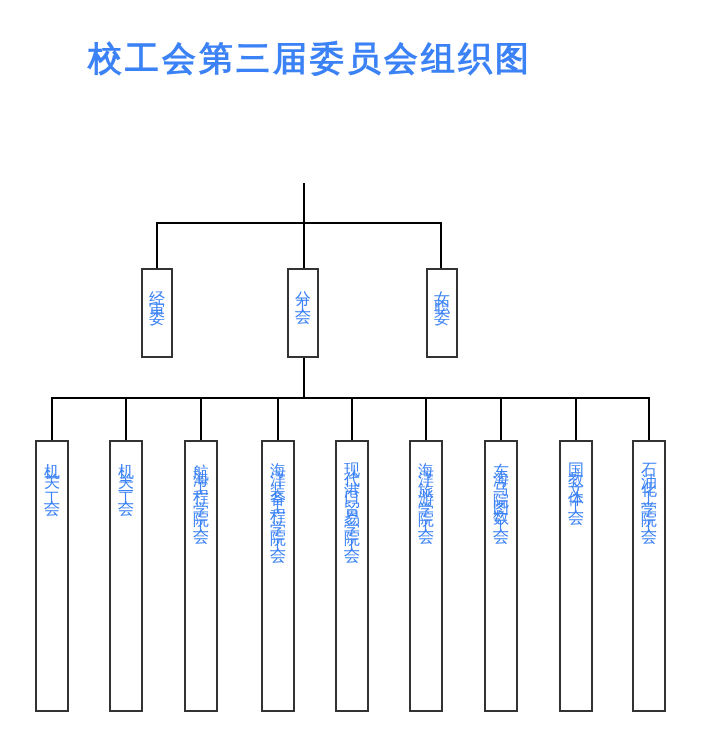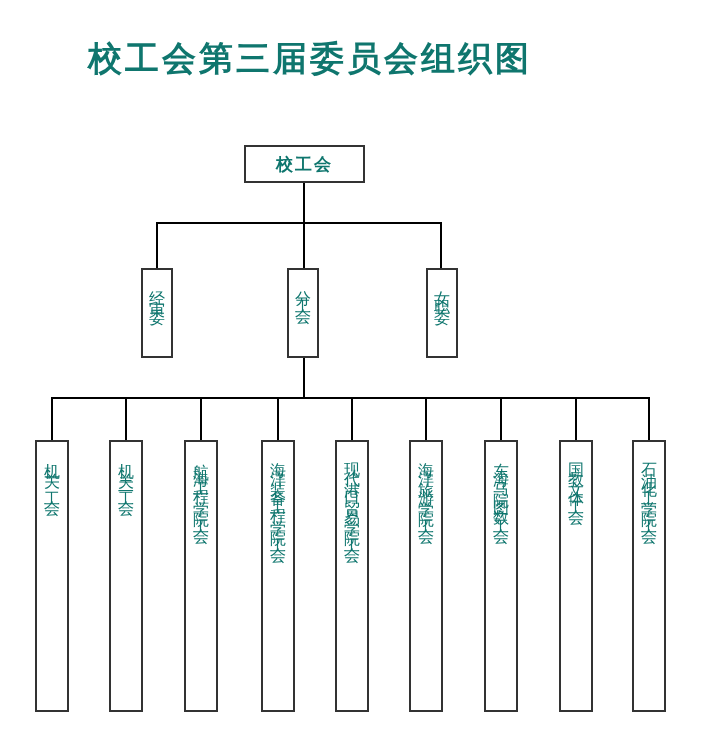--- a/index.html
+++ b/index.html
@@ -6,21 +6,21 @@
     margin: 0;
     padding: 0;
     background: #ffffff;
   }
   .canvas {
     position: relative;
     width: 704px;
     height: 747px;
     background: #ffffff;
     font-family: "Liberation Serif", "DejaVu Serif", serif;
-    color: #0f766e;
+    color: #3b82f6;
     overflow: hidden;
   }
   .chart-title {
     position: absolute;
     left: 88px;
     top: 36px;
     font-size: 34px;
     font-weight: bold;
     letter-spacing: 3px;
     white-space: nowrap;
@@ -72,23 +72,20 @@
     background: #000000;
   }
 </style>
 </head>
 <body>
 
 <div class="canvas">
 
   <div class="chart-title">校工会第三届委员会组织图</div>
 
-  <div class="node root-node">
-    <span>校工会</span>
-  </div>
 
   <div class="line" style="left:303px; top:183px; width:2px; height:85px;"></div>
   <div class="line" style="left:156px; top:222px; width:286px; height:2px;"></div>
   <div class="line" style="left:156px; top:222px; width:2px; height:46px;"></div>
   <div class="line" style="left:440px; top:222px; width:2px; height:46px;"></div>
 
   <div class="node vnode lvl2" style="left:141px;">
     <span class="vtext">经审委</span>
   </div>
   <div class="node vnode lvl2" style="left:287px;">

